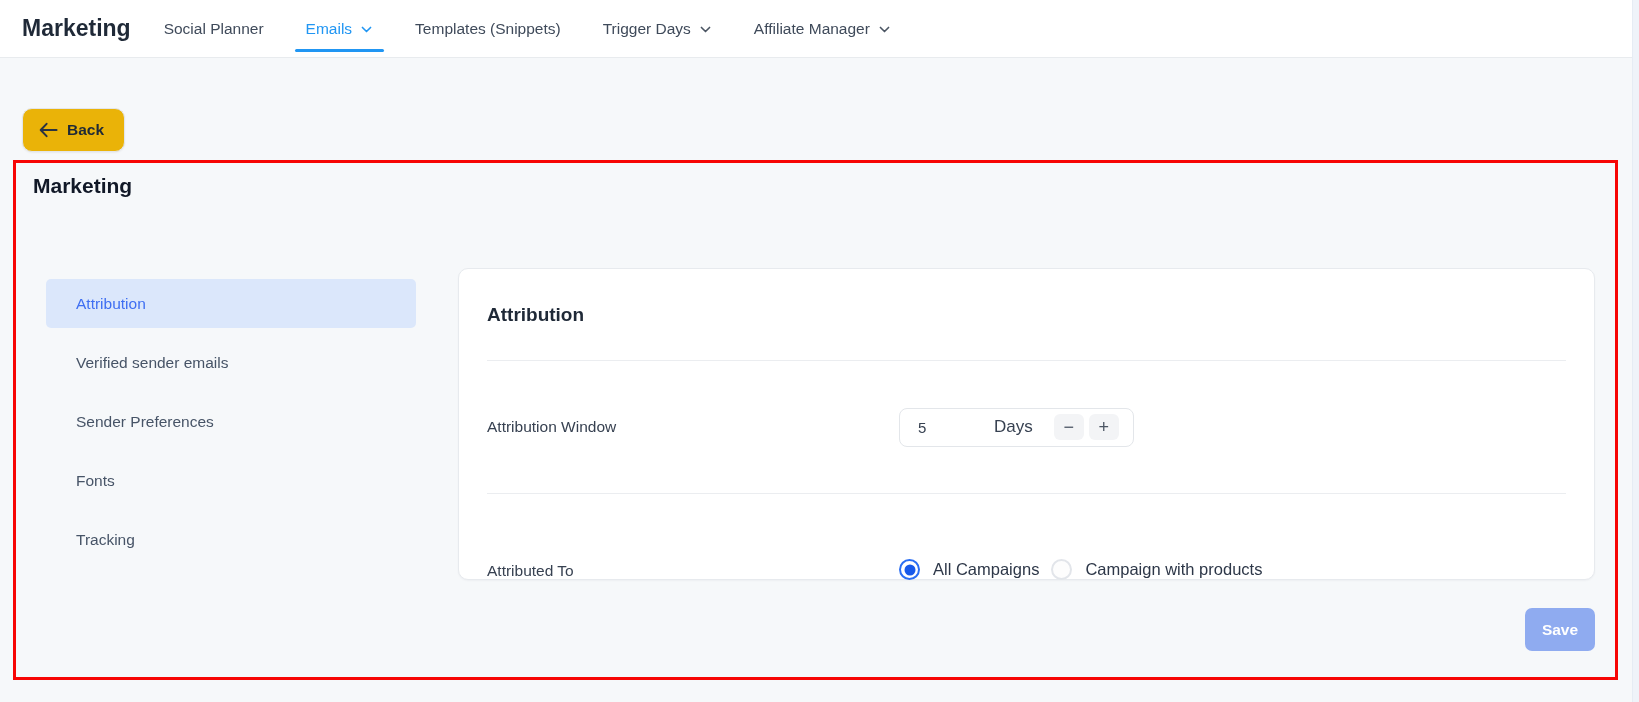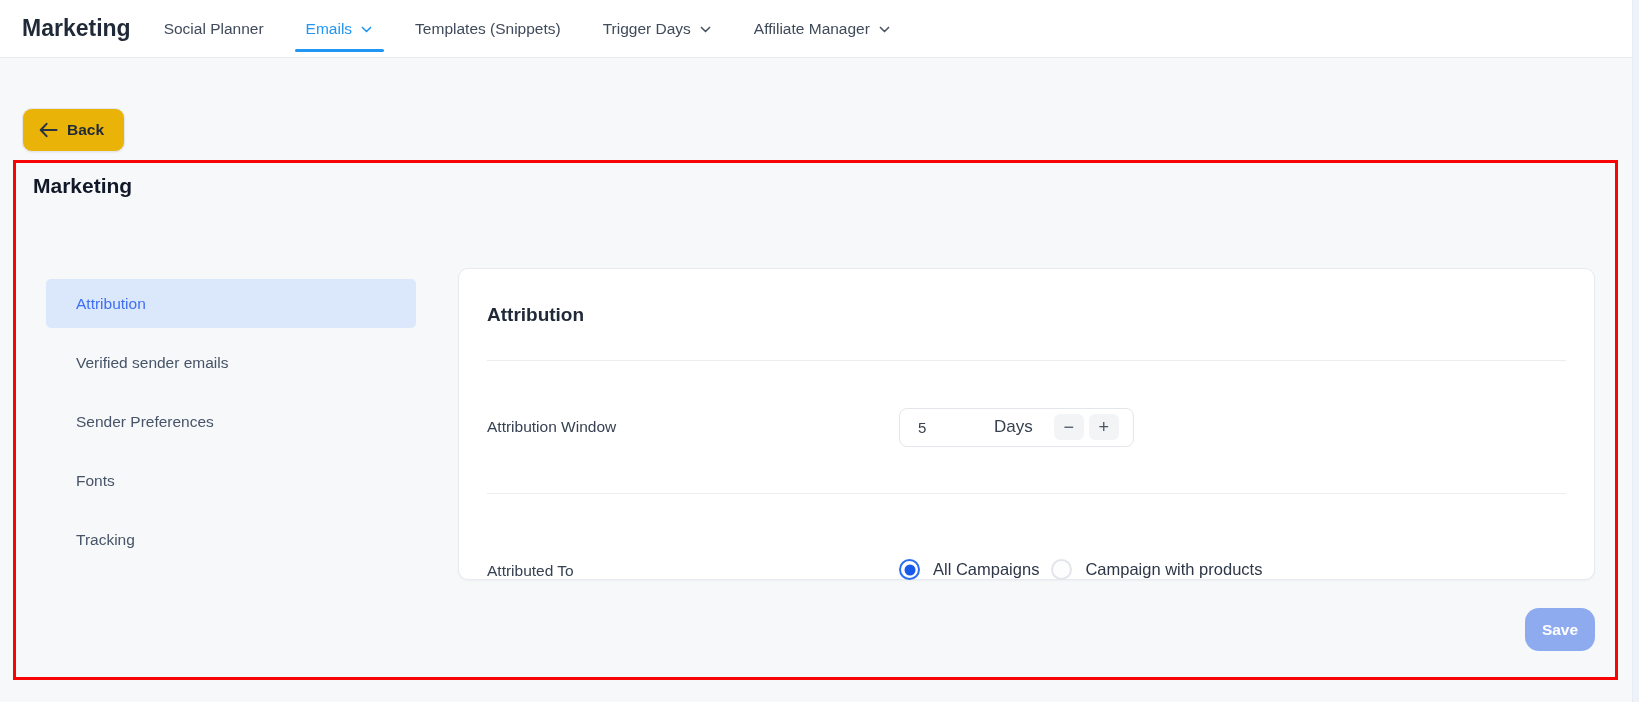--- a/index.html
+++ b/index.html
@@ -86,21 +86,21 @@
     border:2px solid #e2e5ea; background:#fdfdfd; }
   .radio-option.selected .radio-circle { border-color:#2b6ef3; background:#ffffff; }
   .radio-option.selected .radio-circle::after {
     content:""; position:absolute; left:50%; top:50%; transform:translate(-50%,-50%);
     width:11px; height:11px; border-radius:50%; background:#1859ea;
   }
   .radio-label { font-size:16.5px; color:#2d3748; }
   
   .save-btn {
     position:absolute; left:1509px; top:445px; width:70px; height:43px;
-    background:#8fabf0; border:none; border-radius:14px;
+    background:#8fabf0; border:none; border-radius:7px;
     color:#ffffff; font-size:15.5px; font-weight:600; font-family:inherit; cursor:pointer;
   }
   
   .scrollbar-track {
     position:absolute; right:0; top:0; width:7px; height:702px;
     background:#eff3f9; border-left:1px solid #e6ecf4; z-index:3;
   }
 </style>
 </head>
 <body>

